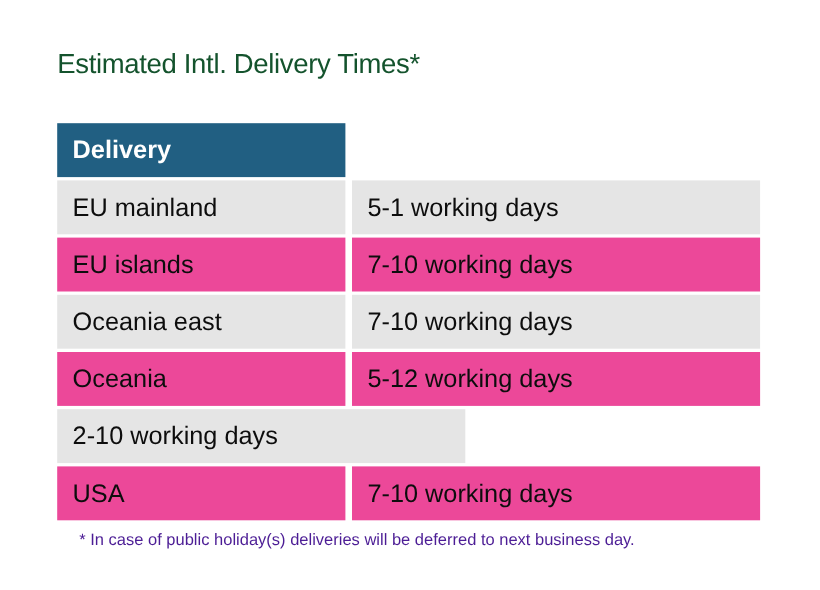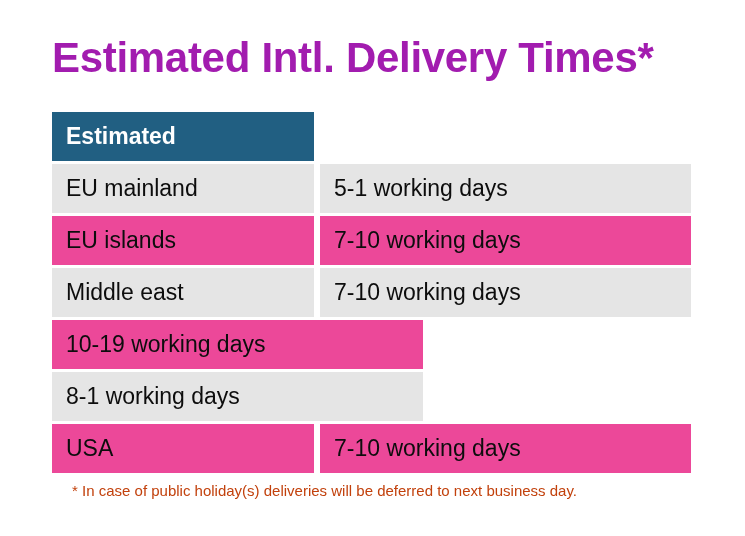--- a/index.html
+++ b/index.html
@@ -18,24 +18,24 @@
     width: 745px;
     height: 536px;
     background: #ffffff;
     box-sizing: border-box;
   }
 
   .page-title {
     position: absolute;
     left: 52px;
     top: 36px;
-    font-size: 42px;
-    font-weight: 700;
+    font-size: 25px;
+    font-weight: 400;
     letter-spacing: -0.3px;
-    color: #a21caf;
+    color: #14532d;
     line-height: 44px;
     white-space: nowrap;
   }
 
   .delivery-table {
     position: absolute;
     left: 52px;
     top: 112px;
     width: 639px;
   }
@@ -84,59 +84,60 @@
   }
   .row-light .cell {
     background: #ec4899;
   }
 
   .footnote {
     position: absolute;
     left: 72px;
     top: 481px;
     font-size: 15px;
-    color: #c2410c;
+    color: #4c1d95;
     line-height: 20px;
     white-space: nowrap;
   }
 </style>
 </head>
 <body>
 
 <div class="page">
 
   <div class="page-title">Estimated Intl. Delivery Times*</div>
 
   <div class="delivery-table">
 
     <div class="table-row header-row">
-      <div class="cell col-location">Estimated</div>
+      <div class="cell col-location">Delivery</div>
     </div>
 
     <div class="table-row row-dark">
       <div class="cell col-location">EU mainland</div>
       <div class="cell col-delivery">5-1 working days</div>
     </div>
 
     <div class="table-row row-light">
       <div class="cell col-location">EU islands</div>
       <div class="cell col-delivery">7-10 working days</div>
     </div>
 
     <div class="table-row row-dark">
-      <div class="cell col-location">Middle east</div>
+      <div class="cell col-location">Oceania east</div>
       <div class="cell col-delivery">7-10 working days</div>
     </div>
 
     <div class="table-row row-light">
-      <div class="cell col-delivery">10-19 working days</div>
+      <div class="cell col-location">Oceania</div>
+      <div class="cell col-delivery">5-12 working days</div>
     </div>
 
     <div class="table-row row-dark">
-      <div class="cell col-delivery">8-1 working days</div>
+      <div class="cell col-delivery">2-10 working days</div>
     </div>
 
     <div class="table-row row-light">
       <div class="cell col-location">USA</div>
       <div class="cell col-delivery">7-10 working days</div>
     </div>
 
   </div>
 
   <div class="footnote">* In case of public holiday(s) deliveries will be deferred to next business day.</div>

